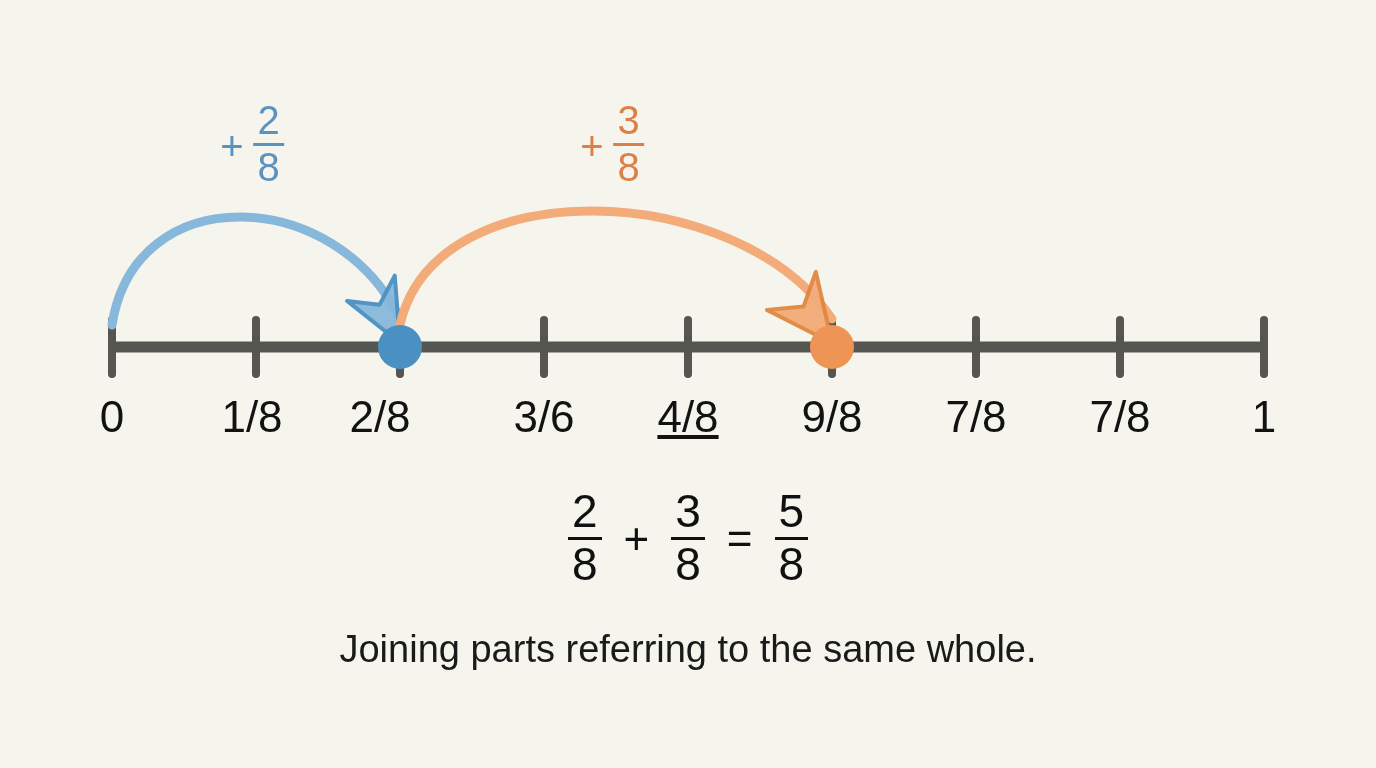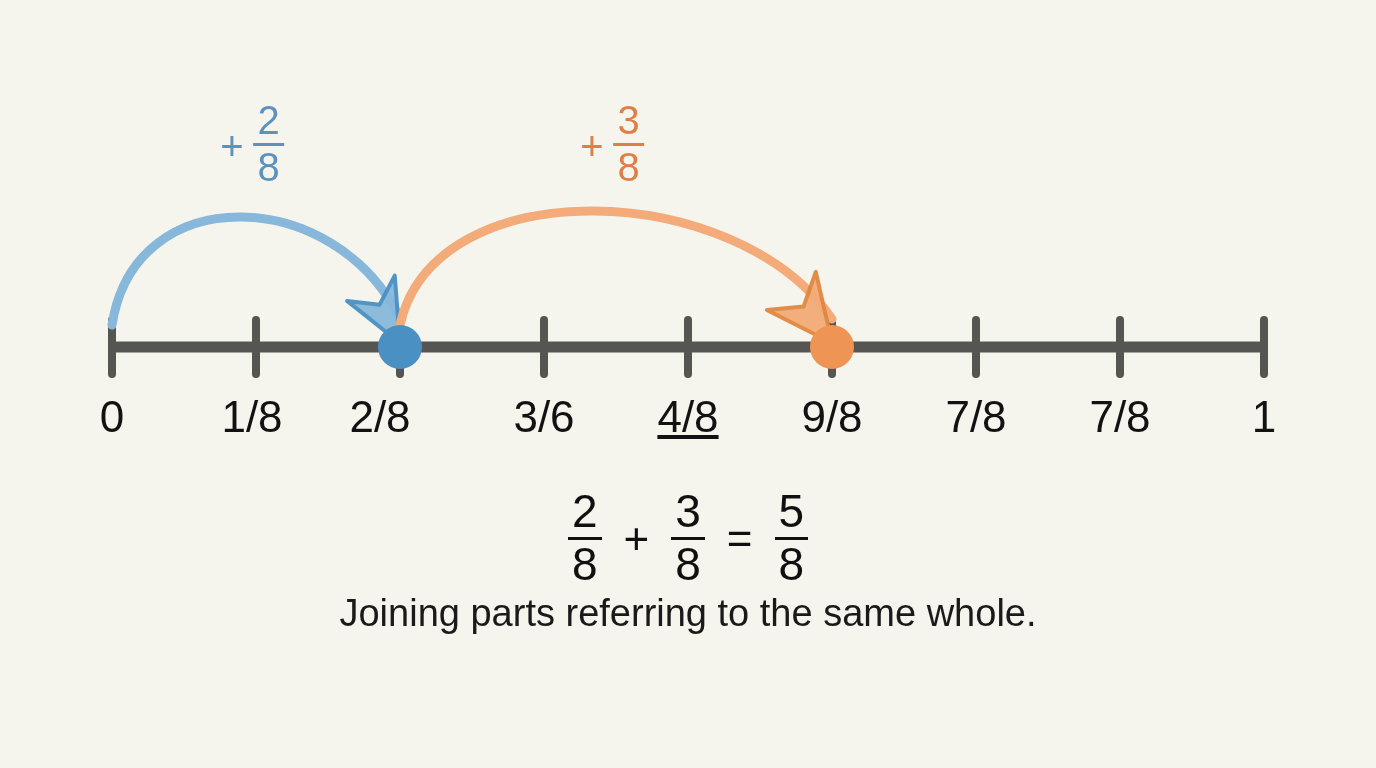--- a/index.html
+++ b/index.html
@@ -92,21 +92,21 @@
   #equation .frac .bar { background: #101010; height: 3px; }
   #equation .eqop {
     font-size: 44px;
     position: relative;
     top: 1px;
   }
   #caption {
     position: absolute;
     left: 0;
     width: 1376px;
-    top: 592px;
+    top: 628px;
     text-align: center;
     font-size: 38px;
     color: #1a1a1a;
   }
 </style>
 </head>
 <body>
 
 <div id="stage">
 

